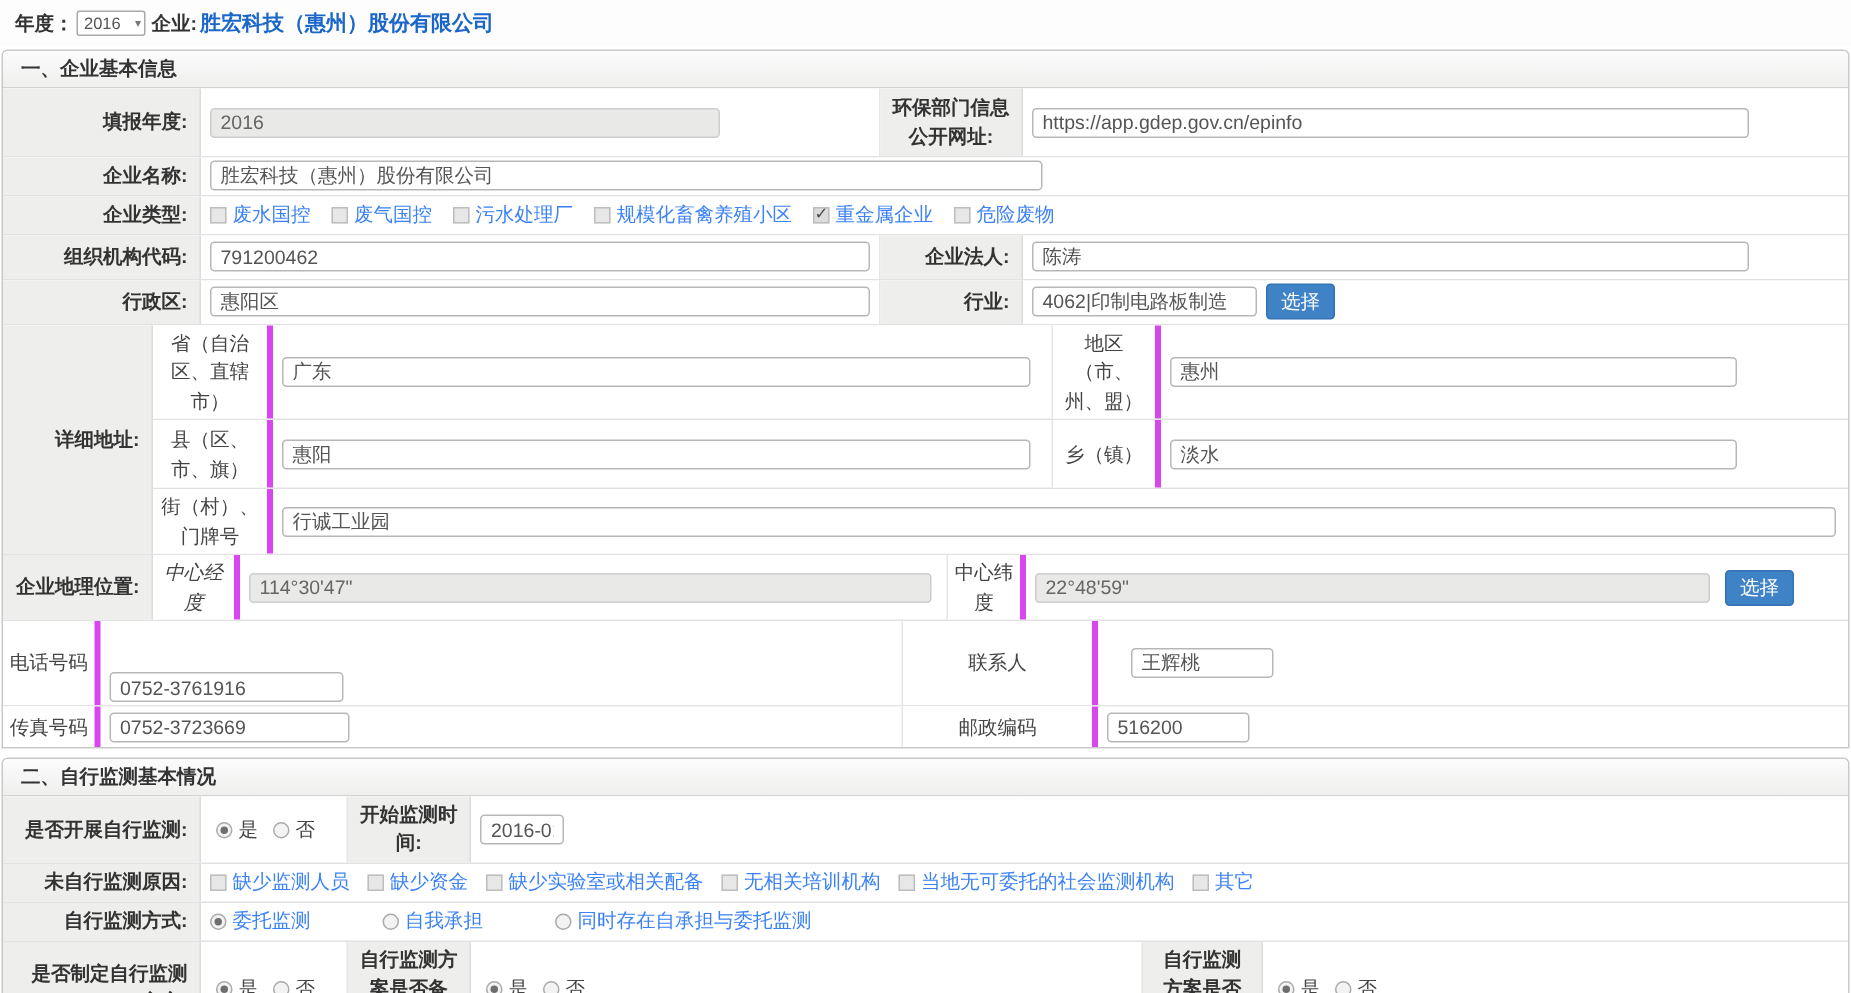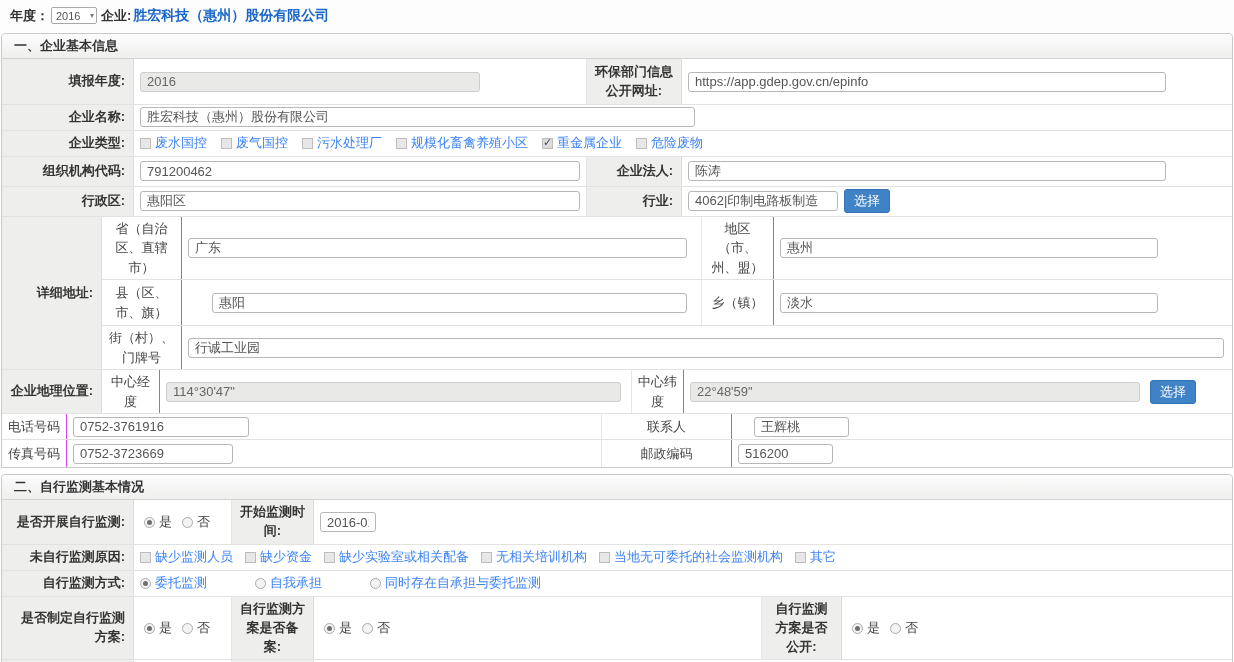--- a/index.html
+++ b/index.html
@@ -25,34 +25,34 @@
   
   .row { display:flex; align-items:stretch; border-bottom:1px solid #e2e2e2; background:#fff; }
   .row:last-child { border-bottom:none; }
   .lblcell { background:#eeeeec; font-weight:bold; color:#333; display:flex; align-items:center;
     justify-content:flex-end; text-align:right; padding:3px 8px; border-right:1px solid #dcdcdc;
     line-height:1.45; }
   .lblcell.center { justify-content:center; text-align:center; }
   .cell { display:flex; align-items:center; padding:2px 6px; border-right:1px solid #e6e6e6; }
   .cell:last-child, .lblcell:last-child { border-right:none; }
   .sublbl { background:#fff; font-weight:normal; color:#444; display:flex; align-items:center;
-    justify-content:center; text-align:center; padding:2px 4px; border-right:1px solid #d946ef;
+    justify-content:center; text-align:center; padding:2px 4px; border-right:4px solid #d946ef;
     line-height:1.5; }
   .inner { flex:1; display:flex; flex-direction:column; }
   .inner .row:last-child { border-bottom:none; }
 
   
   .w-lbl1 { width:132px; flex:none; }
   .w-lbl1b { width:100px; flex:none; }
   .w-mid { width:453px; flex:none; }
   .w-lbl2 { width:95px; flex:none; }
   .w-sub80 { width:80px; flex:none; }
   .w-sub72 { width:72px; flex:none; }
   .w-c520 { width:520px; flex:none; }
-  .w-sub58 { width:58px; flex:none; }
+  .w-sub58 { width:58px; flex:none;font-style:italic; }
   .w-c472 { width:472px; flex:none; }
   .w-sub52 { width:52px; flex:none; }
   .w-sub65 { width:65px; flex:none; }
   .w-c535 { width:535px; flex:none; }
   .w-sub130 { width:130px; flex:none; }
   .w-yn { width:98px; flex:none; }
   .w-lblm { width:82px; flex:none; }
   .w-c448 { width:448px; flex:none; }
   .w-lblp { width:80px; flex:none; }
   .flex1 { flex:1; }
@@ -168,21 +168,21 @@
           <input class="txt" style="flex: 1 1 0%; margin-right: 8px;" value="广东">
         </div>
         <div class="sublbl w-sub72">地区（市、州、盟）</div>
         <div class="cell flex1">
           <input class="txt" style="flex: 1 1 0%; margin-right: 68px;" value="惠州">
         </div>
       </div>
       <div class="row h45">
         <div class="sublbl w-sub80">县（区、市、旗）</div>
         <div class="cell w-c520">
-          <input class="txt" style="flex: 1 1 0%; margin-right: 8px; margin-left: 24px;" value="惠阳">
+          <input class="txt" style="flex: 1 1 0%; margin-right: 8px;" value="惠阳">
         </div>
         <div class="sublbl w-sub72">乡（镇）</div>
         <div class="cell flex1">
           <input class="txt" style="flex: 1 1 0%; margin-right: 68px;" value="淡水">
         </div>
       </div>
       <div class="row h40">
         <div class="sublbl w-sub80">街（村）、门牌号</div>
         <div class="cell flex1">
           <input class="txt" style="flex: 1 1 0%; margin-right: 2px;" value="行诚工业园">
@@ -202,21 +202,21 @@
       <input class="txt ro" style="flex: 1 1 0%;" readonly="" value="22°48'59&quot;">
       <button class="btn" style="margin:0 30px 0 10px">选择</button>
     </div>
   </div>
 
   <div class="row">
     <div class="inner">
       <div class="row h26">
         <div class="sublbl w-sub65">电话号码</div>
         <div class="cell w-c535">
-          <input class="txt" style="width: 176px;" value="0752-3761916">
+          <input class="txt" style="width: 156px; margin-top: 32px;" value="0752-3761916">
         </div>
         <div class="sublbl w-sub130">联系人</div>
         <div class="cell flex1">
           <input class="txt" style="width: 95px; margin-left: 16px;" value="王辉桃">
         </div>
       </div>
       <div class="row h27">
         <div class="sublbl w-sub65">传真号码</div>
         <div class="cell w-c535">
           <input class="txt" style="width: 160px;" value="0752-3723669">

